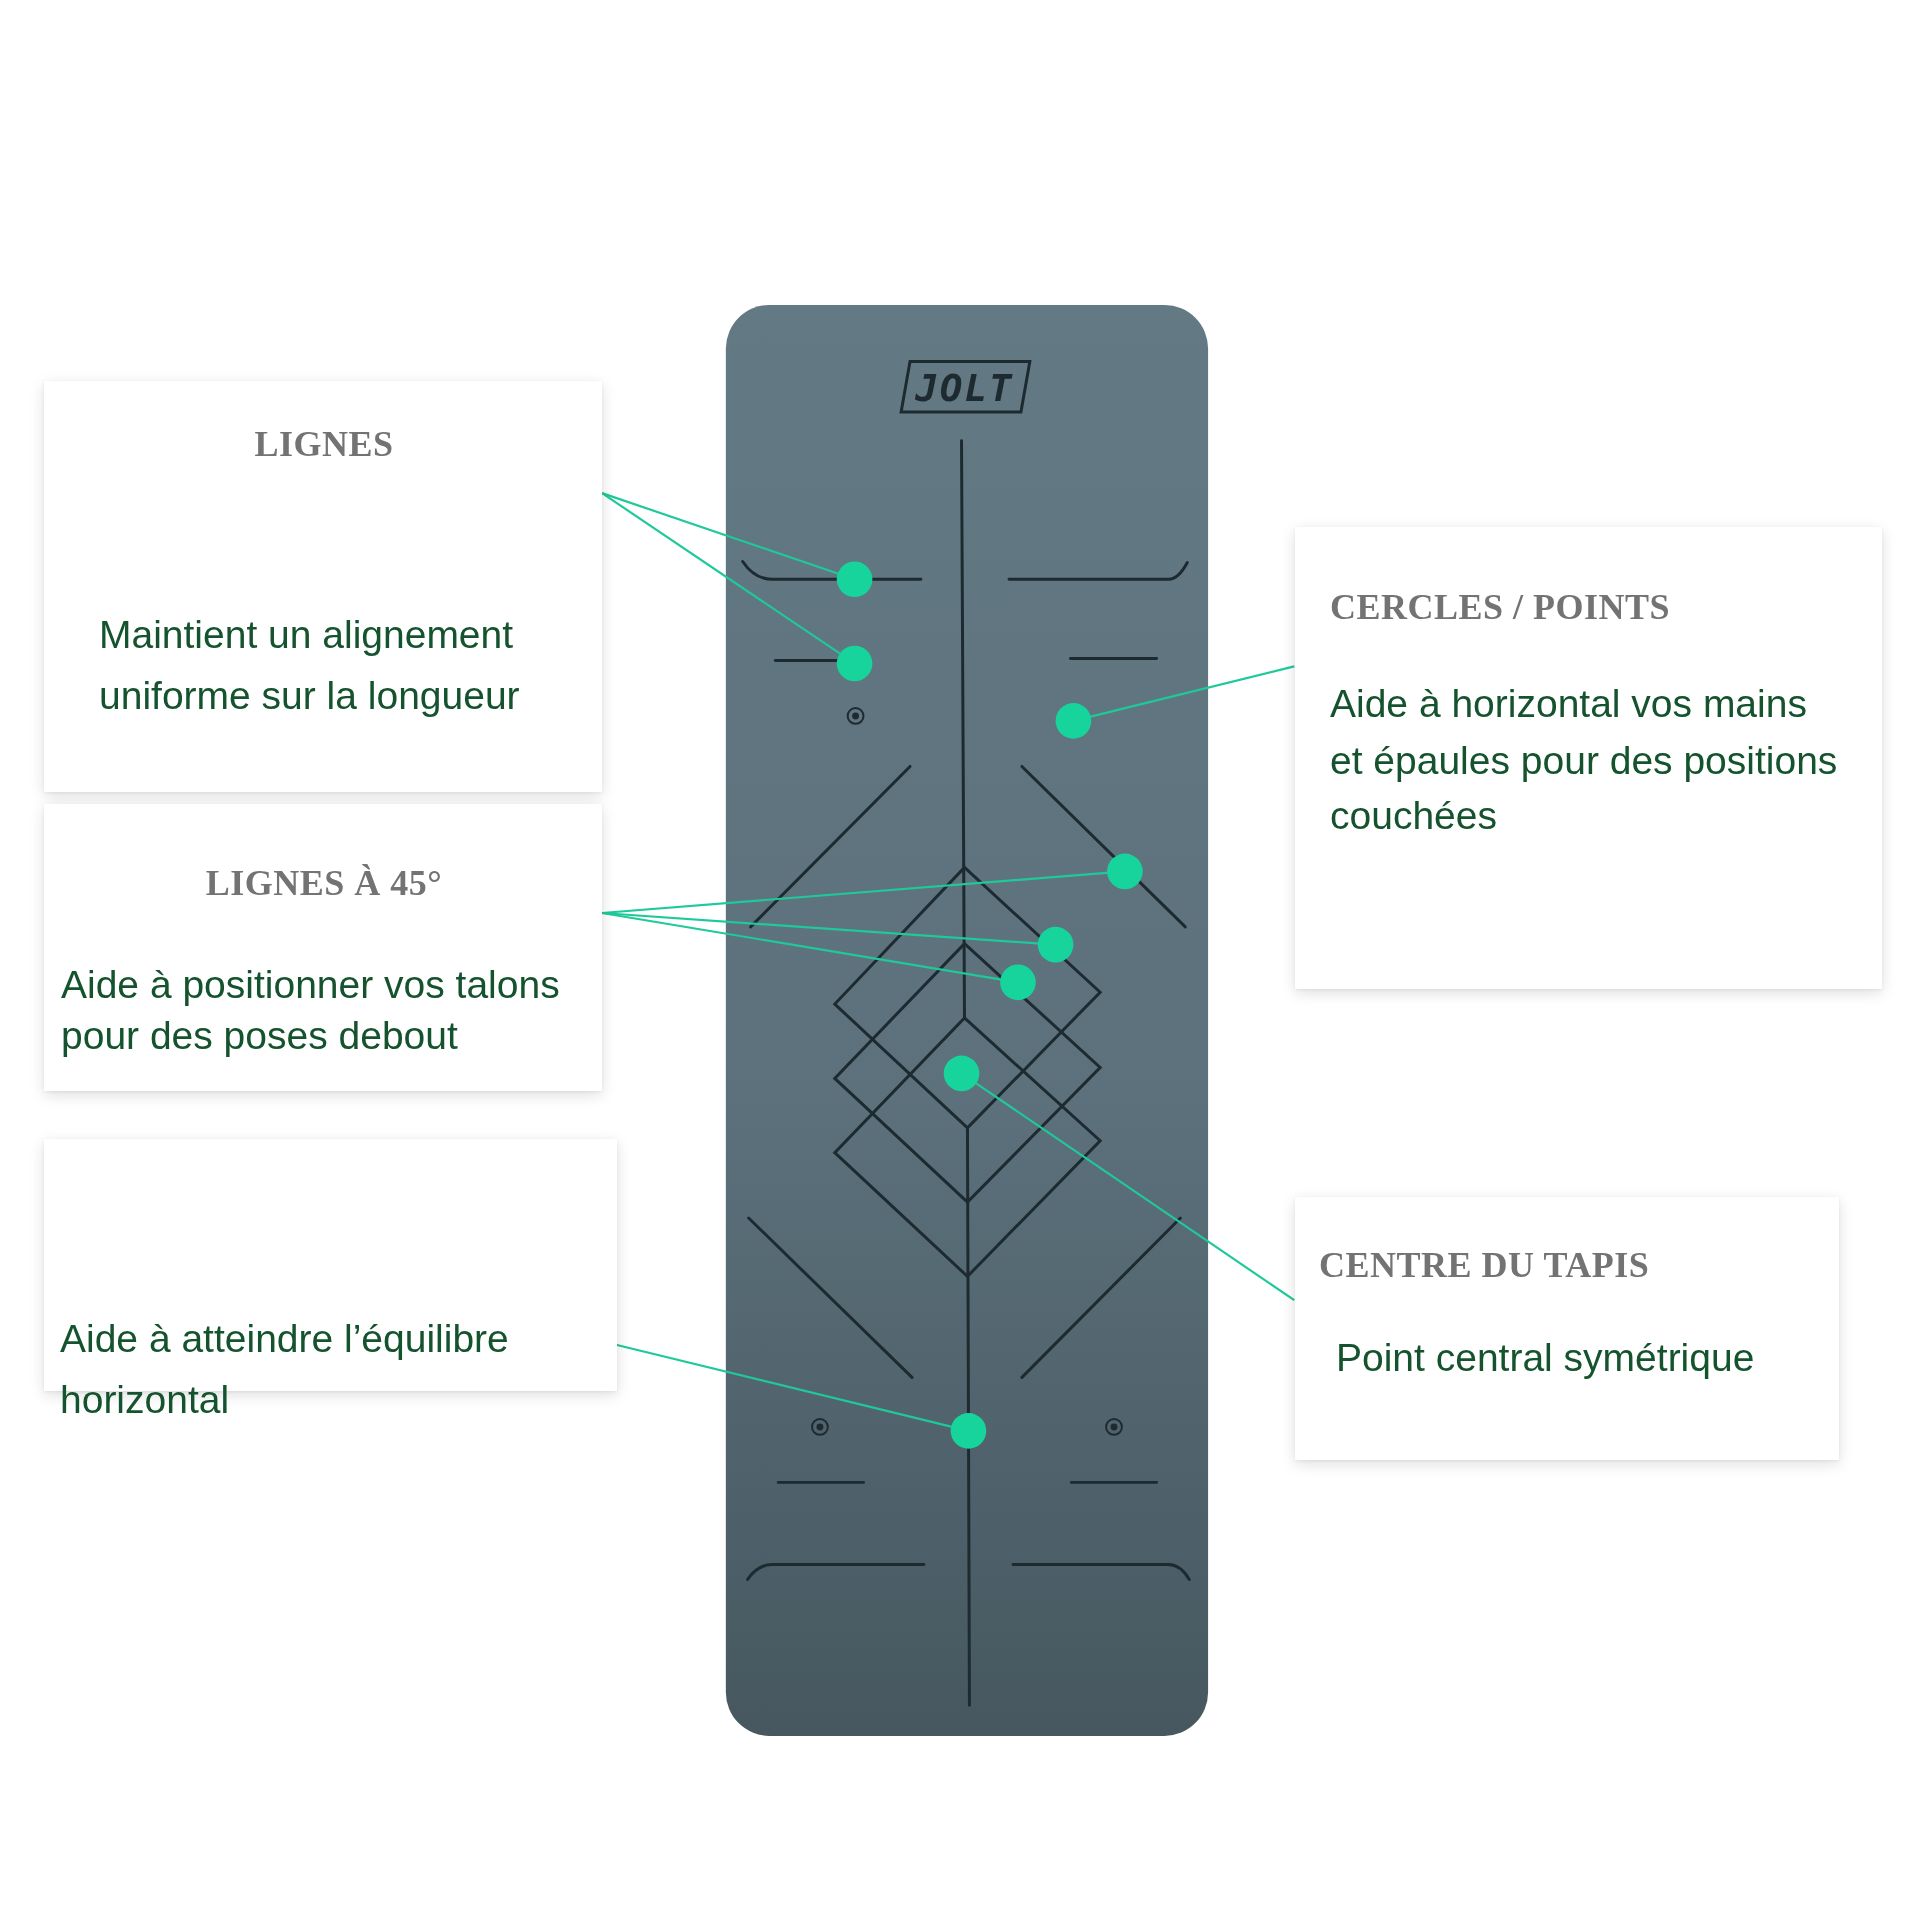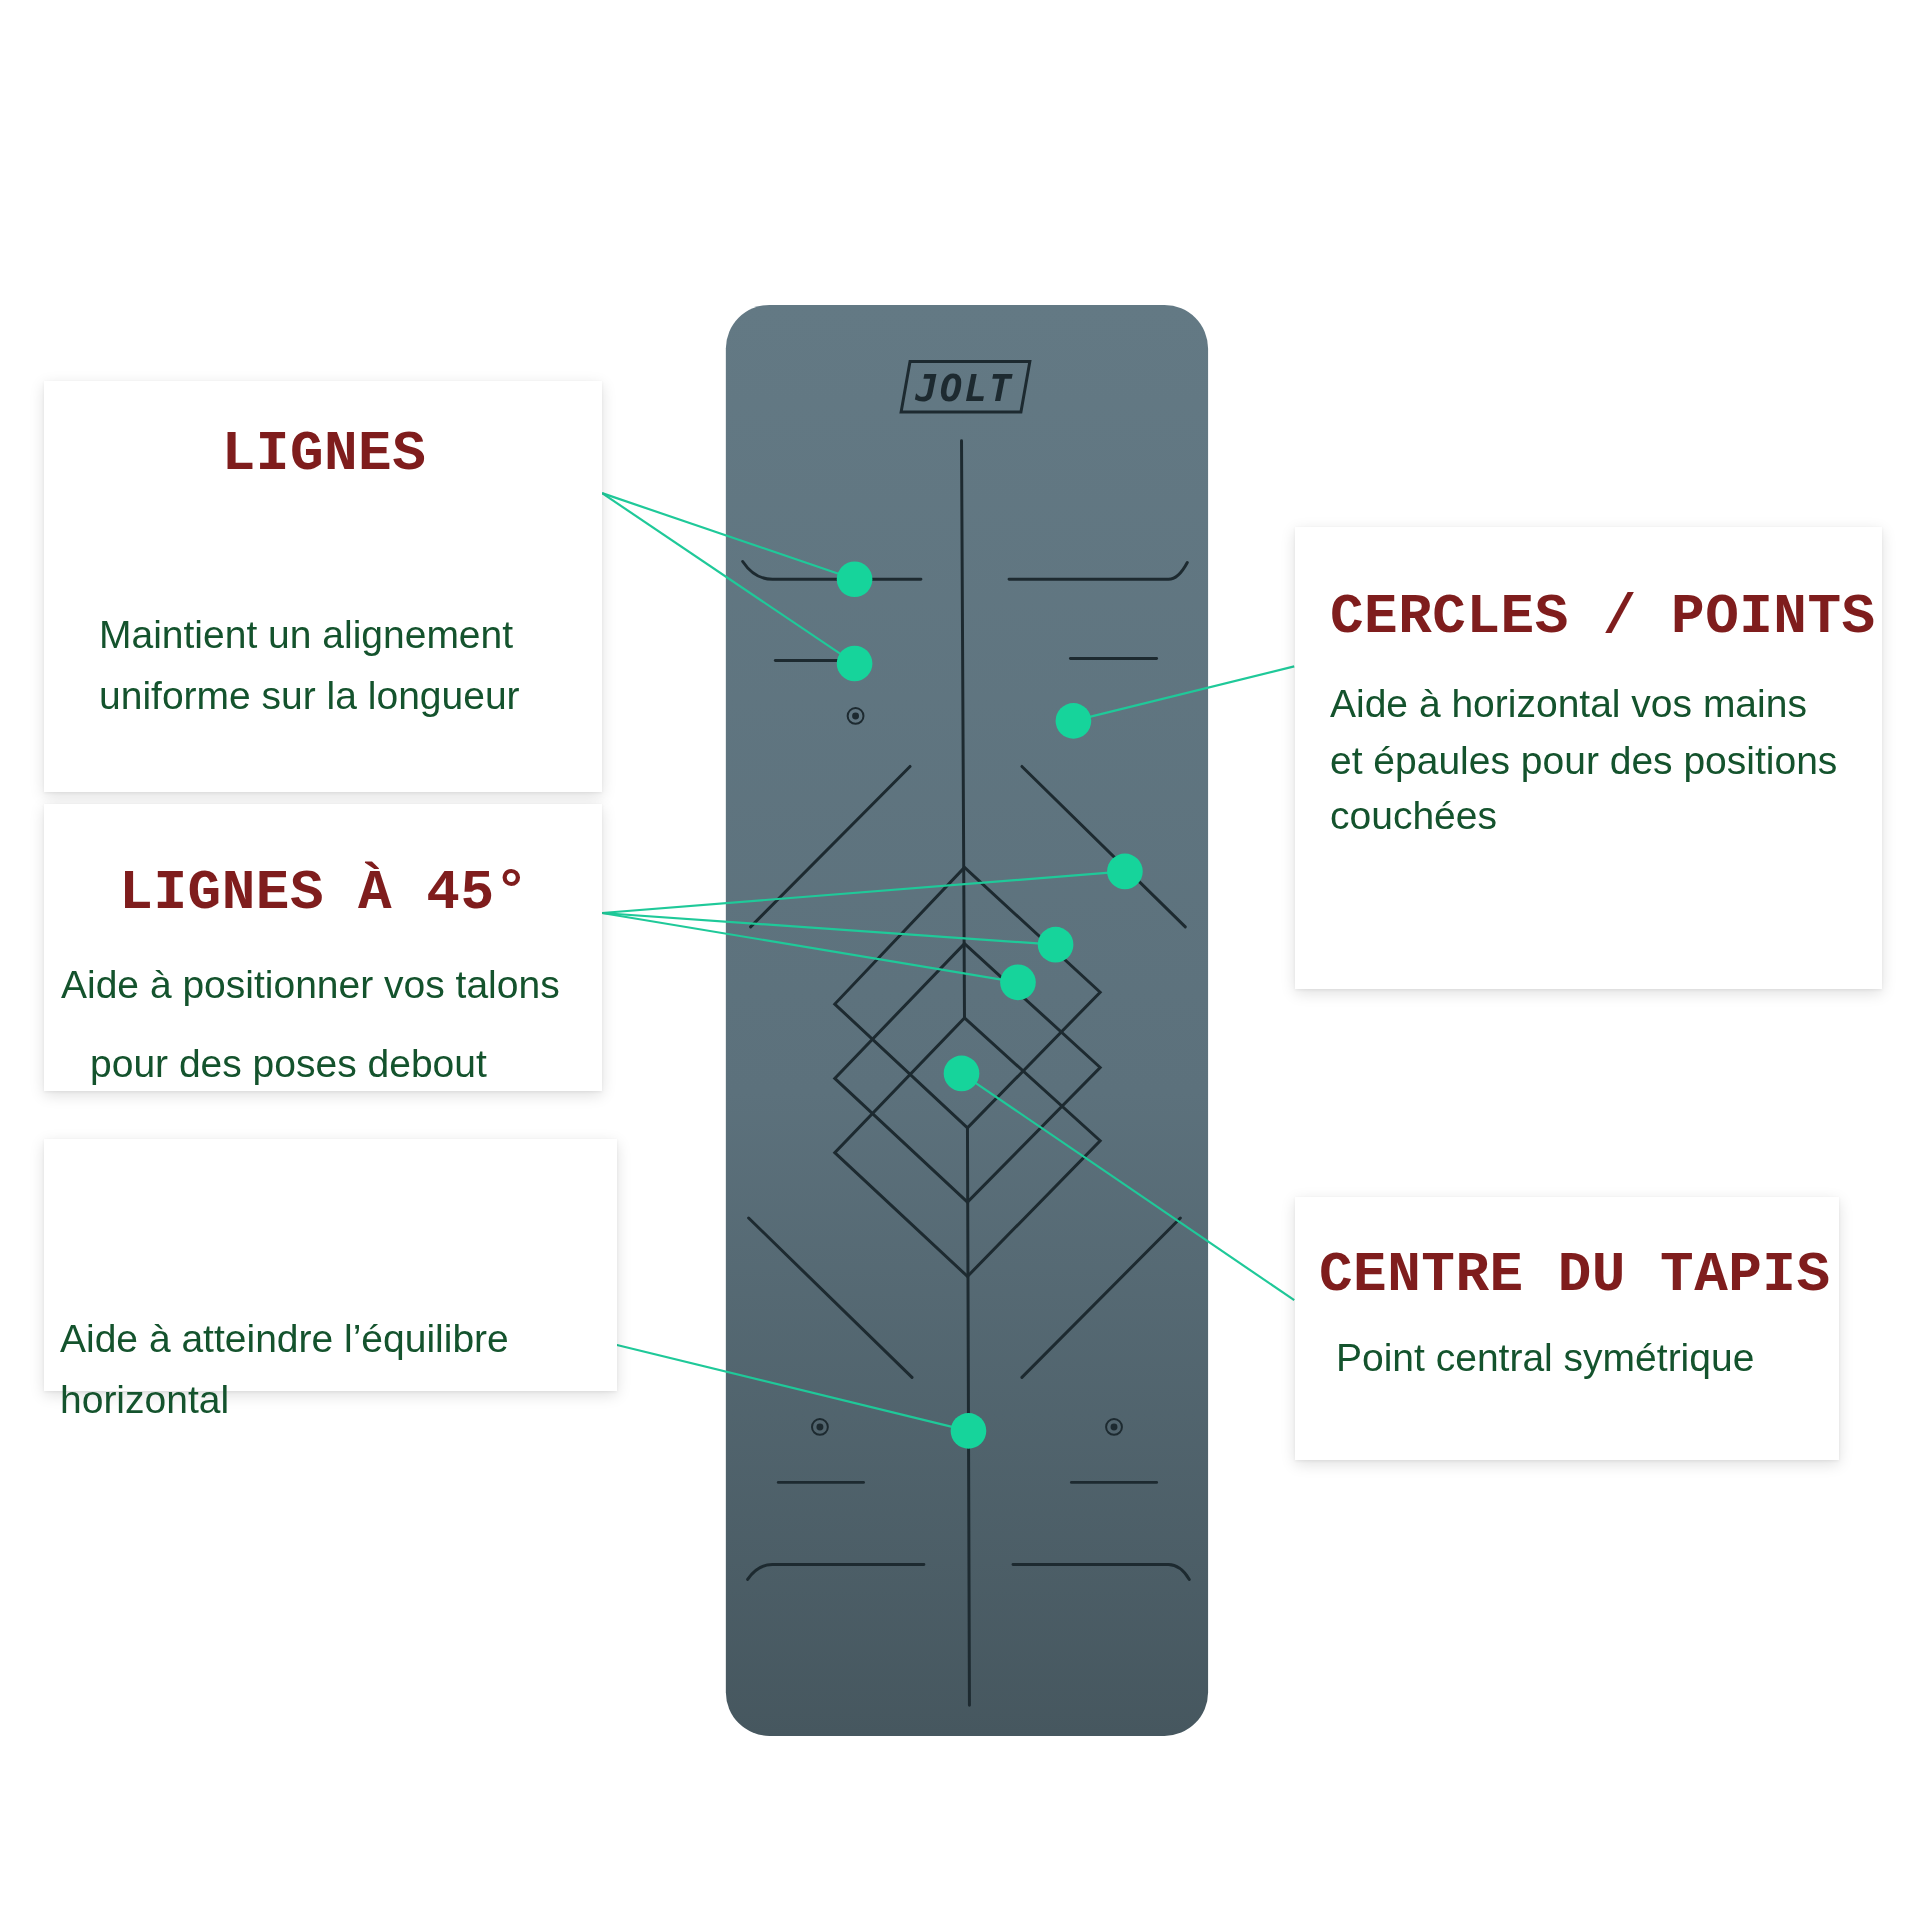--- a/index.html
+++ b/index.html
@@ -14,24 +14,24 @@
       overflow: hidden;
       font-family: "Liberation Sans", "DejaVu Sans", sans-serif;
     }
     .card {
       position: absolute;
       background: #ffffff;
       box-shadow: 0 4px 14px rgba(0,0,0,0.13), 0 1px 3px rgba(0,0,0,0.06);
     }
     .heading {
       position: absolute;
-      color: #7f1d1d;
-      font-family: Liberation Mono, monospace;
+      color: #737373;
+      font-family: Liberation Serif, serif;
       font-weight: bold;
-      font-size: 56px;
+      font-size: 36px;
       letter-spacing: 0.5px;
       white-space: nowrap;
       line-height: 1;
     }
     .body-line {
       position: absolute;
       color: #14532d;
       font-family: "Liberation Sans", "DejaVu Sans", sans-serif;
       font-size: 39px;
       white-space: nowrap;
@@ -131,21 +131,21 @@
 
 <div class="card" style="left:44px; top:381px; width:558px; height:411px;">
   <div class="heading centered" style="left:280px; top:45px;">LIGNES</div>
   <div class="body-line" style="left:55px; top:234px;">Maintient un alignement</div>
   <div class="body-line" style="left:55px; top:295px;">uniforme sur la longueur</div>
 </div>
 
 <div class="card" style="left:44px; top:804px; width:558px; height:287px;">
   <div class="heading centered" style="left:280px; top:61px;">LIGNES À 45°</div>
   <div class="body-line" style="left:17px; top:161px;">Aide à positionner vos talons</div>
-  <div class="body-line" style="left:17px; top:240px;margin-left:29px;">pour des poses debout</div>
+  <div class="body-line" style="left:17px; top:212px;">pour des poses debout</div>
 </div>
 
 <div class="card" style="left:44px; top:1139px; width:573px; height:252px;">
   <div class="body-line" style="left:16px; top:180px;">Aide à atteindre l’équilibre</div>
   <div class="body-line" style="left:16px; top:241px;">horizontal</div>
 </div>
 
 <div class="card" style="left:1295px; top:527px; width:587px; height:462px;">
   <div class="heading" style="left:35px; top:62px;">CERCLES / POINTS</div>
   <div class="body-line" style="left:35px; top:157px;">Aide à horizontal vos mains</div>

